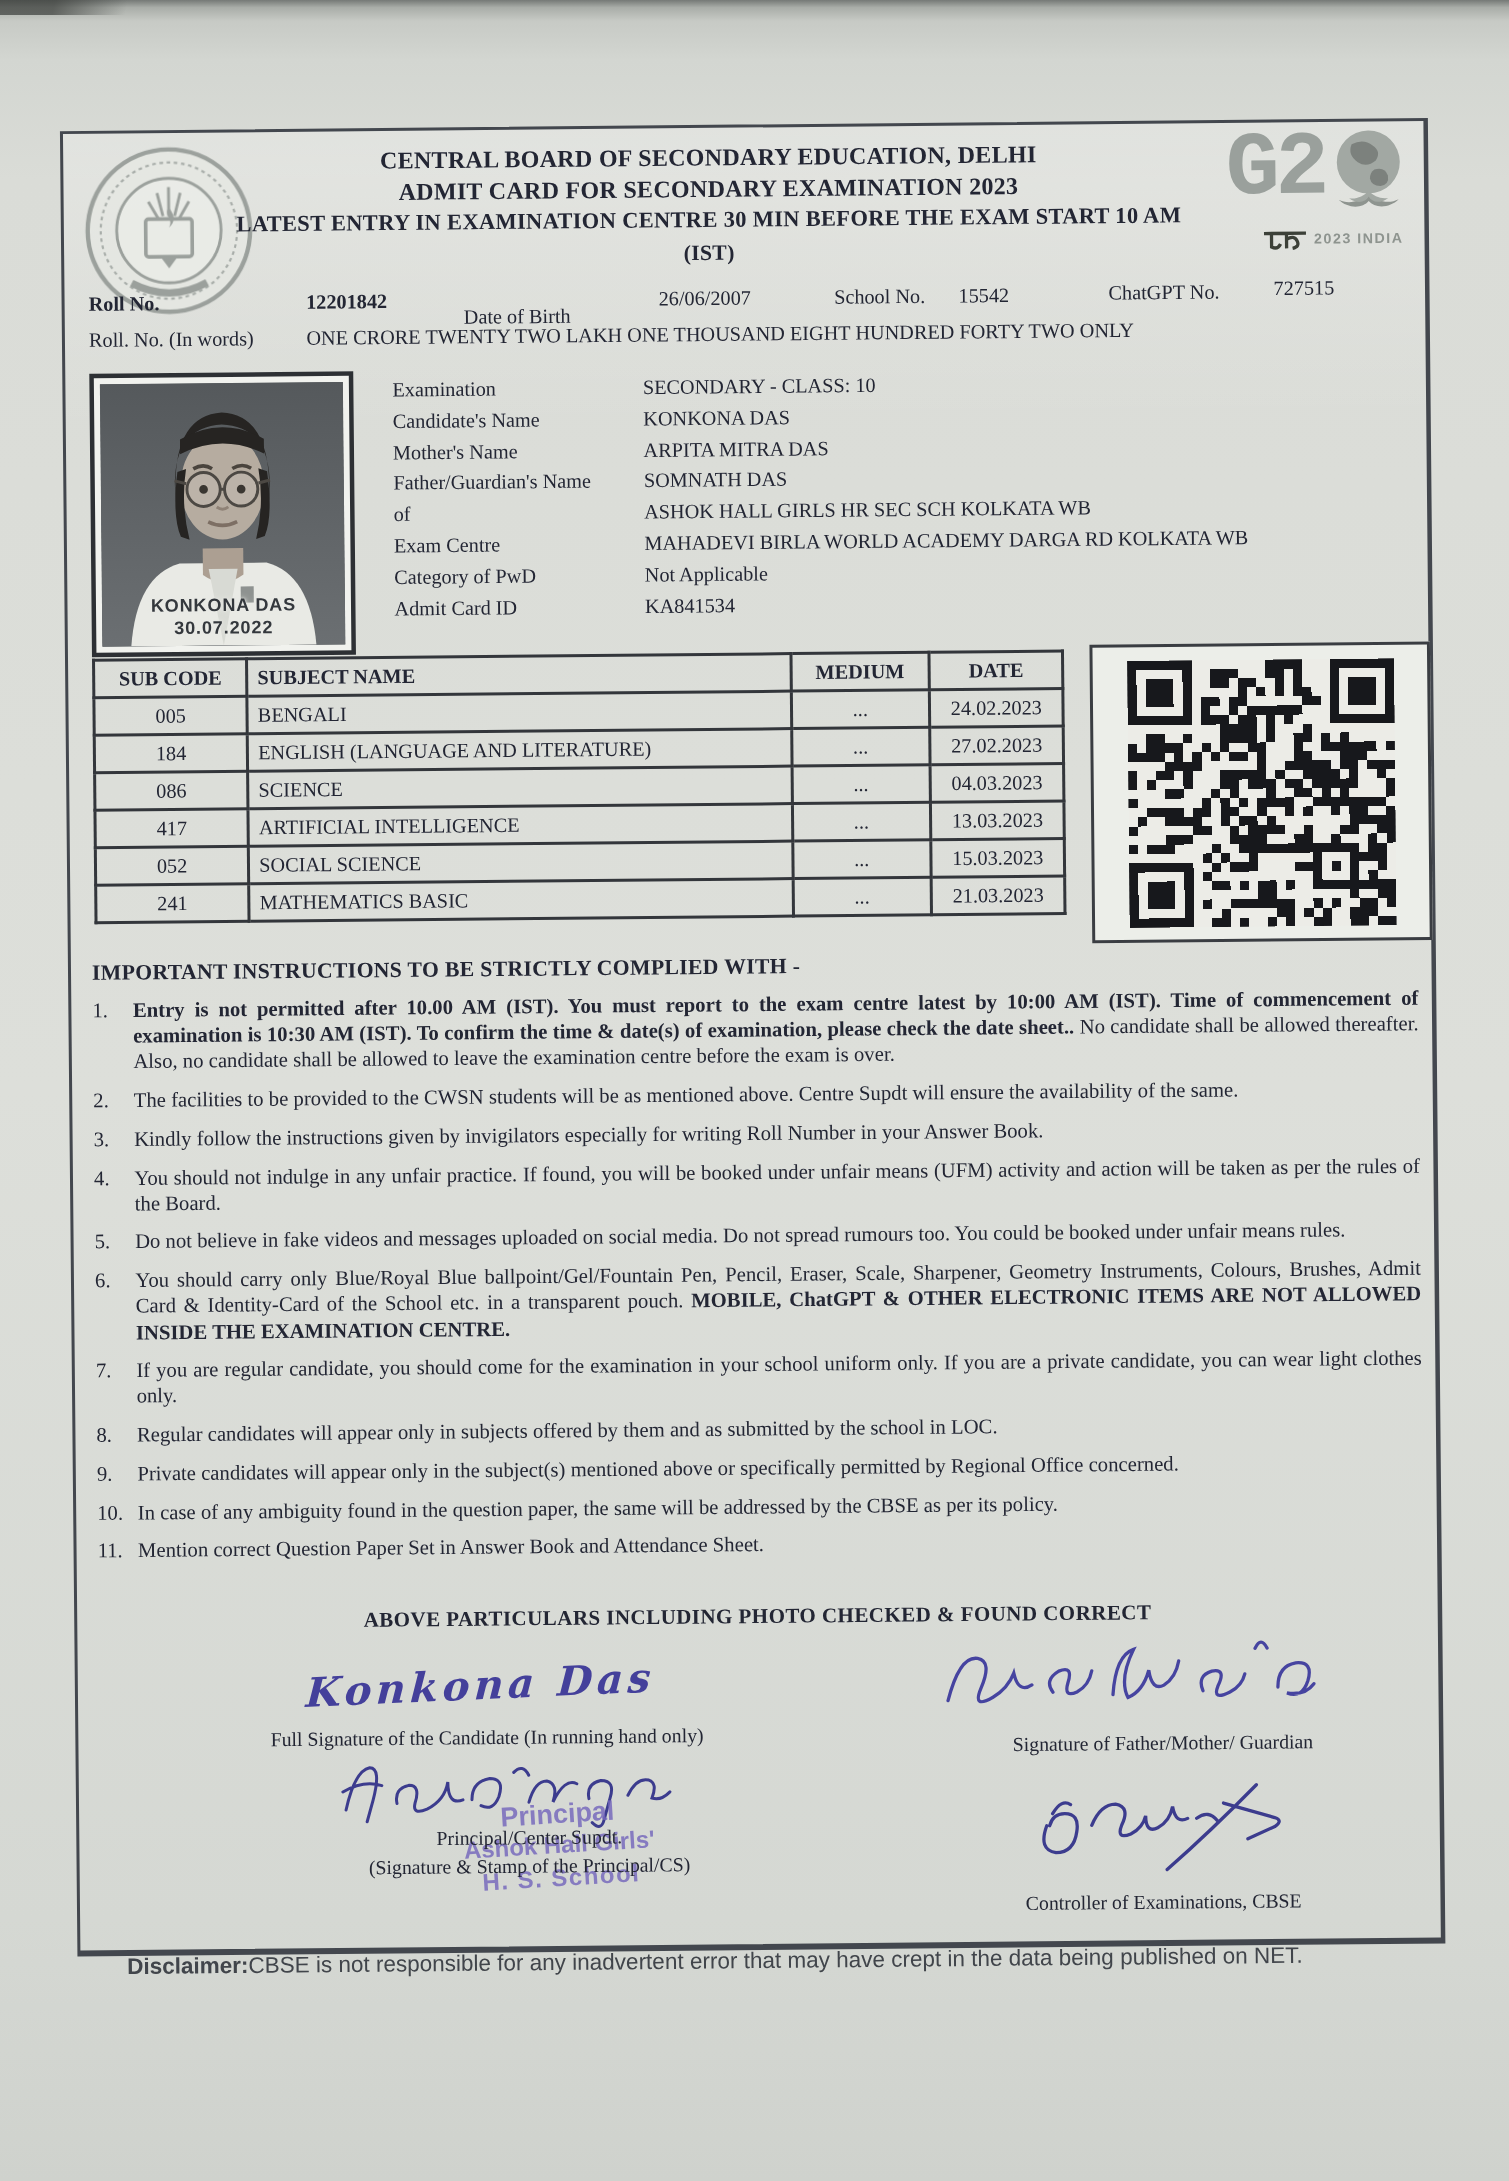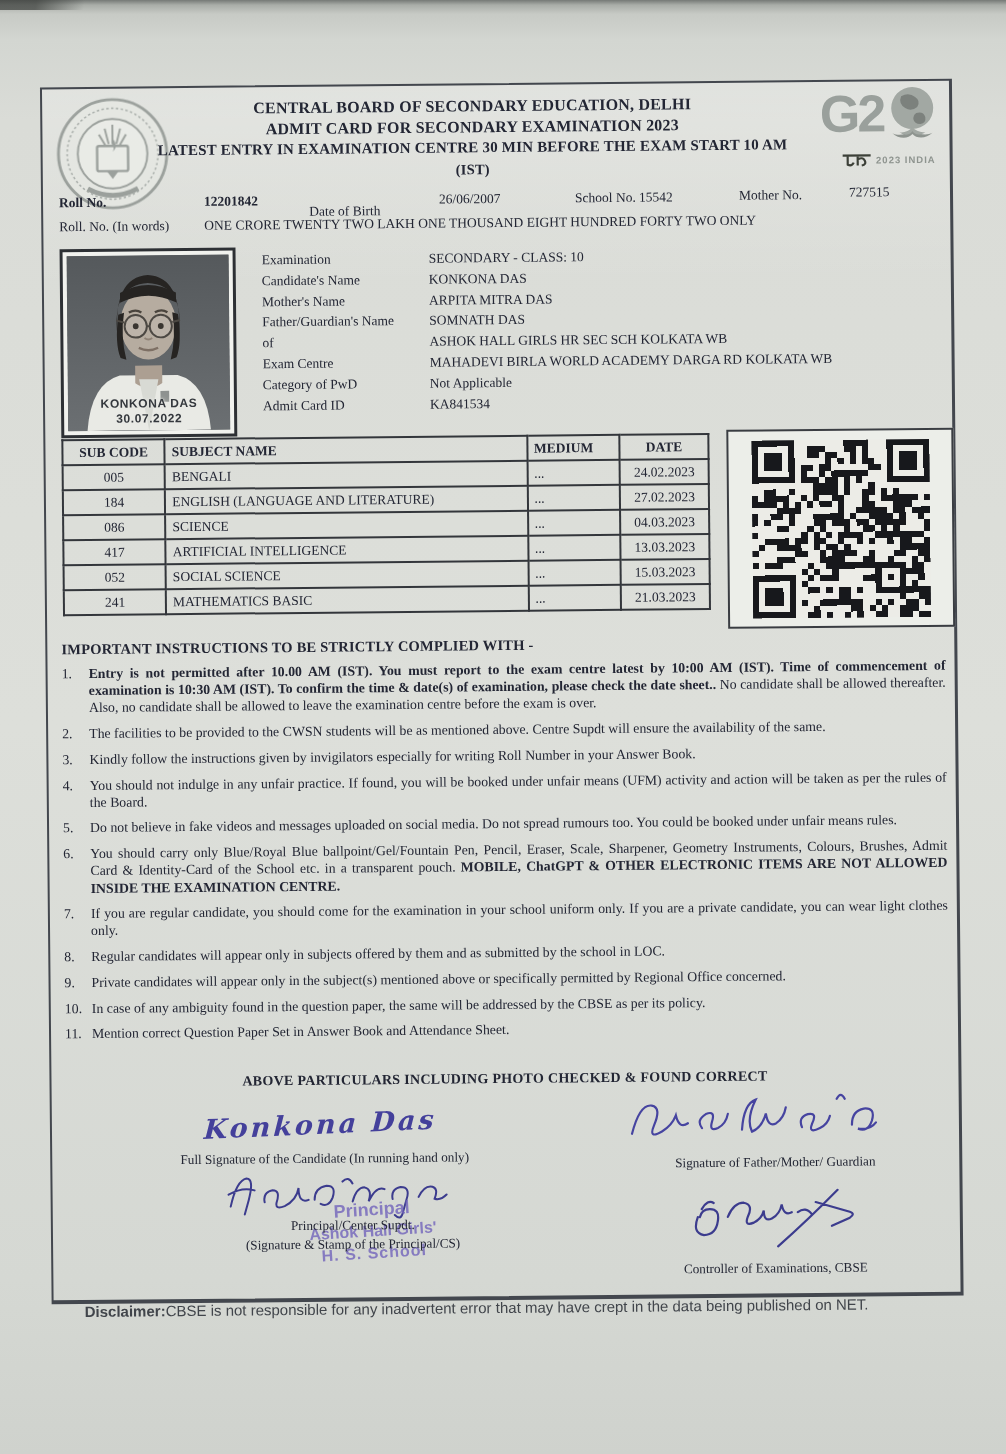--- a/index.html
+++ b/index.html
@@ -16,21 +16,21 @@
     background:linear-gradient(180deg,rgba(255,255,255,.25),rgba(255,255,255,0) 200px);
   }
   
   .cbse-logo{position:absolute;left:12px;top:7px;width:116px;height:116px;opacity:.8;filter:blur(.3px);}
   .hdr{position:absolute;left:110px;top:10px;width:640px;text-align:center;font-weight:bold;letter-spacing:.2px;}
   .hdr .l1,.hdr .l2{font-size:16px;line-height:21px;}
   .hdr .l3{font-size:15px;line-height:21px;}
   .hdr .l4{font-size:14.5px;line-height:22px;}
   .g20{position:absolute;right:8px;top:2px;width:170px;height:92px;}
   .g20-row{display:flex;align-items:center;justify-content:flex-end;}
-  .g20-text{font-family:Liberation Sans, sans-serif;font-weight:bold;font-size:52px;line-height:60px;color:#9aa09c;letter-spacing:-3px;}
+  .g20-text{font-family:Liberation Mono, monospace;font-weight:bold;font-size:60px;line-height:60px;color:#9aa09c;letter-spacing:-3px;}
   .g20-tag{display:flex;align-items:center;justify-content:flex-end;gap:4px;margin-top:9px;padding-right:6px;}
   .g20-tag .eng{font-family:"Liberation Sans",sans-serif;font-size:9.5px;font-weight:bold;color:#8e948f;letter-spacing:1px;}
   
   .abs{position:absolute;white-space:nowrap;}
   .b{font-weight:bold;}
   .fs13{font-size:13.5px;}
   
   .photo{position:absolute;left:16px;top:160px;width:176px;height:189px;border:3px solid #2d3034;background:#f1f2ee;padding:4px;box-sizing:border-box;}
   .photo-inner{position:relative;width:100%;height:100%;background:#63676a;overflow:hidden;}
   .photo-name{position:absolute;left:0;right:0;bottom:20px;text-align:center;font-family:"Liberation Sans",sans-serif;font-weight:bold;font-size:12px;color:#34383d;text-shadow:0 0 2px #e8e9e5,0 0 4px #e8e9e5;letter-spacing:.6px;}
@@ -39,21 +39,21 @@
   .details{position:absolute;left:218px;top:163px;width:680px;}
   .drow{display:flex;font-size:13.5px;line-height:20.8px;}
   .dlabel{width:167px;flex:none;}
   .dvalue{flex:1;}
   
   .subtable{position:absolute;left:16px;top:350px;width:648px;border-collapse:collapse;font-size:13.5px;}
   .subtable th,.subtable td{border:2px solid #33363b;padding:1px 6px;height:21px;}
   .subtable th{font-size:13.5px;}
   .col-code{width:92px;text-align:center;}
   .col-name{width:368px;text-align:left;}
-  .col-med{width:80px;text-align:left;}
+  .col-med{width:80px;text-align:center;}
   .col-date{width:76px;text-align:center;margin-left:32px;}
   
   .qrbox{position:absolute;left:681px;top:347px;width:227px;height:199px;border:2px solid #3a3d42;background:#eceee9;display:flex;align-items:center;justify-content:center;box-sizing:border-box;}
   
   .instr{position:absolute;left:14px;top:552px;width:884px;}
   .instr-head{font-weight:bold;font-size:14.5px;margin-bottom:7px;letter-spacing:.2px;}
   .item{display:flex;margin-bottom:8.5px;font-size:13.8px;line-height:17.2px;}
   .inum{width:27px;flex:none;}
   .itext{flex:1;text-align:justify;}
   .footer-line{position:absolute;left:0;top:986px;width:100%;text-align:center;font-weight:bold;font-size:14px;letter-spacing:.3px;}
@@ -110,23 +110,23 @@
           <path d="M1 3 L29 3 M6 3 v9 q4 2 6 -2 M16 3 v10 M16 7 q5 -3 7 1 q2 4 -3 5" stroke="#3c4038" stroke-width="2.2" fill="none"></path>
         </svg>
         <span class="eng">2023 INDIA</span>
       </div>
     </div>
 
     <div class="abs fs13 b" style="left:16px;top:106px">Roll No.</div>
     <div class="abs fs13 b" style="left:161px;top:106px">12201842</div>
     <div class="abs fs13" style="left:266px;top:117px">Date of Birth</div>
     <div class="abs fs13" style="left:396px;top:106px">26/06/2007</div>
-    <div class="abs fs13" style="left:532px;top:106px">School No.</div>
+    <div class="abs fs13" style="left:513px;top:106px">School No.</div>
     <div class="abs fs13" style="left:596px;top:106px">15542</div>
-    <div class="abs fs13" style="left:696px;top:105px">Mother No.</div>
+    <div class="abs fs13" style="left:696px;top:105px">ChatGPT No.</div>
     <div class="abs fs13" style="left:806px;top:103px">727515</div>
     <div class="abs fs13" style="left:16px;top:130px">Roll. No. (In words)</div>
     <div class="abs fs13" style="left:161px;top:130px">ONE CRORE TWENTY TWO LAKH ONE THOUSAND EIGHT HUNDRED FORTY TWO ONLY</div>
 
     <div class="photo">
       <div class="photo-inner">
         <svg width="100%" height="100%" viewBox="0 0 168 178" preserveAspectRatio="none">
           <rect width="168" height="178" fill="#5f6366"></rect>
           <rect width="168" height="178" fill="url(#pg)"></rect>
           <defs>

